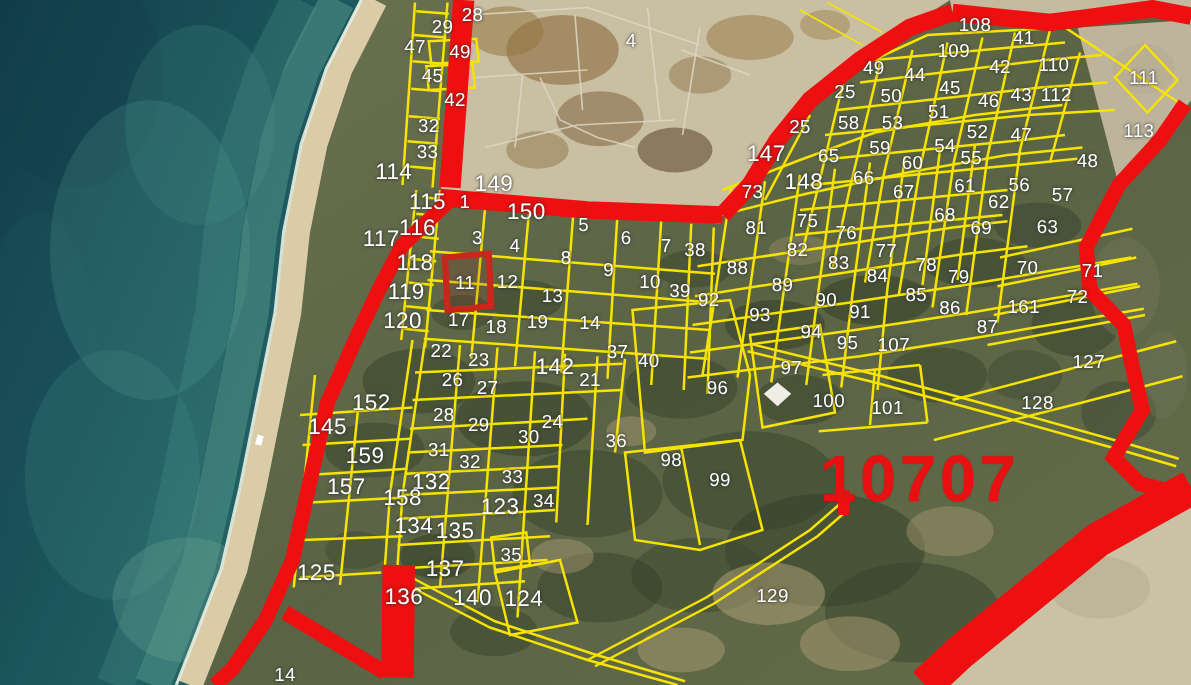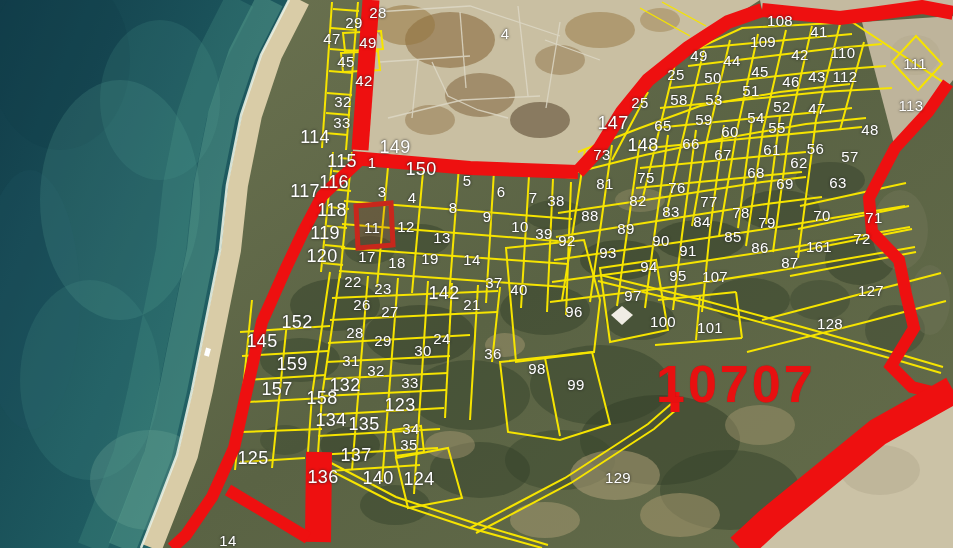--- a/index.html
+++ b/index.html
@@ -401,21 +401,21 @@
       <span class="plabel" style="left: 355px; top: 332px;">28</span>
       <span class="plabel" style="left: 383px; top: 340px;">29</span>
       <span class="plabel lg" style="left: 262px; top: 341px;">145</span>
       <span class="plabel" style="left: 351px; top: 360px;">31</span>
       <span class="plabel lg" style="left: 292px; top: 364px;">159</span>
       <span class="plabel" style="left: 376px; top: 370px;">32</span>
       <span class="plabel" style="left: 410px; top: 382px;">33</span>
       <span class="plabel lg" style="left: 345px; top: 385px;">132</span>
       <span class="plabel lg" style="left: 277px; top: 389px;">157</span>
       <span class="plabel lg" style="left: 310px; top: 398px; margin-left: 12px;">158</span>
-      <span class="plabel" style="left: 411px; top: 401px; margin-top: 27px;">34</span>
+      <span class="plabel" style="left: 435px; top: 401px;">34</span>
       <span class="plabel lg" style="left: 400px; top: 405px;">123</span>
       <span class="plabel lg" style="left: 331px; top: 420px;">134</span>
       <span class="plabel lg" style="left: 364px; top: 424px;">135</span>
       <span class="plabel" style="left: 409px; top: 444px;">35</span>
       <span class="plabel lg" style="left: 323px; top: 449px; margin-top: 28px;">136</span>
       <span class="plabel lg" style="left: 356px; top: 455px;">137</span>
       <span class="plabel lg" style="left: 253px; top: 458px;">125</span>
       <span class="plabel lg" style="left: 378px; top: 478px;">140</span>
       <span class="plabel lg" style="left: 419px; top: 479px;">124</span>
       <span class="plabel" style="left: 228px; top: 540px;">14</span>

